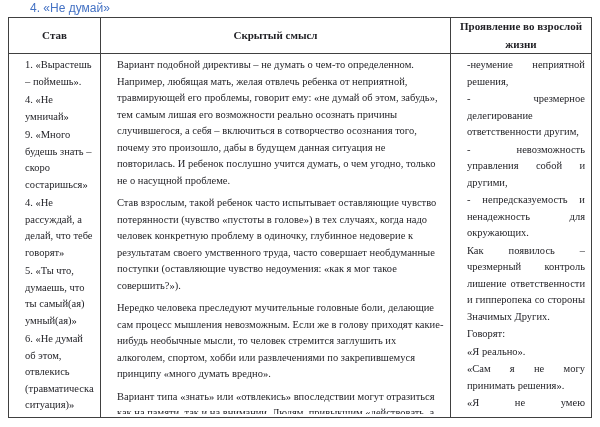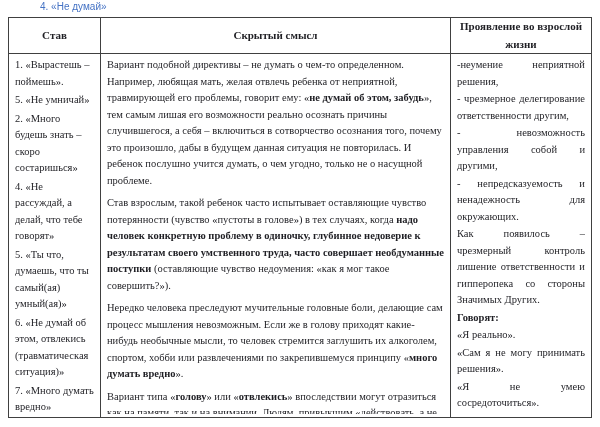--- a/index.html
+++ b/index.html
@@ -5,23 +5,23 @@
   html, body { margin: 0; padding: 0; }
   body {
     width: 600px; height: 427px;
     background: #ffffff;
     position: relative;
     font-family: "Liberation Serif", serif;
     overflow: hidden;
   }
   .doc-title {
     position: absolute;
-    left: 40px; top: 1px;
+    left: 30px; top: 1px;
     font-family: "Liberation Sans", sans-serif;
-    font-size: 10px;
+    font-size: 12px;
     color: var(--title, #4472C4);
     white-space: nowrap;
   }
   table.grid {
     position: absolute;
     left: 8px; top: 17px;
     width: 583px;
     border-collapse: collapse;
     table-layout: fixed;
   }
@@ -35,34 +35,34 @@
     color: var(--text, #1f1f1f);
     text-align: center;
     vertical-align: middle;
     height: 34px;
     line-height: 1.6;
     padding: 0 6px;
   }
   td.cell {
     border: 1px solid var(--border, #404040);
     vertical-align: top;
-    padding: 3px 6px 0 6px;
+    padding: 3px 6px 0 16px;
     height: 360px;
   }
   .clip {
     height: 357px;
     overflow: hidden;
     font-size: 10.5px;
     color: var(--text, #1f1f1f);
   }
   .clip p { margin: 0; line-height: 16.5px; }
   .phrases .clip p { margin-bottom: 2px; }
   .meaning .clip p { margin-bottom: 6px; text-align: left; }
   .adult   .clip p { margin-bottom: 1px; text-align: justify; }
-  .clip b { font-weight: bold; }
+  .clip b { font-weight: normal; }
 </style>
 </head>
 <body>
 
 <div class="doc-title">4. «Не думай»</div>
 
 <table class="grid">
   <colgroup>
     <col class="c1">
       <col class="c2">
@@ -73,34 +73,34 @@
       <th>Став</th>
       <th>Скрытый смысл</th>
       <th>Проявление во взрослой жизни</th>
     </tr>
   </thead>
   <tbody>
     <tr>
       <td class="cell phrases">
         <div class="clip">
             <p><span>1. «Вырастешь – поймешь».</span></p>
-            <p><span>5. «Не умничай»</span></p>
-            <p><span>2. «Много будешь знать – скоро состаришься»</span></p>
+            <p><span>4. «Не умничай»</span></p>
+            <p><span>9. «Много будешь знать – скоро состаришься»</span></p>
             <p><span>4. «Не рассуждай, а делай, что тебе говорят»</span></p>
             <p><span>5. «Ты что, думаешь, что ты самый(ая) умный(ая)»</span></p>
             <p><span>6. «Не думай об этом, отвлекись (травматическая ситуация)»</span></p>
             <p><span>7. «Много думать вредно»</span></p>
           </div>
       </td>
       <td class="cell meaning">
         <div class="clip">
             <p><span>Вариант подобной директивы – не думать о чем-то определенном. Например, любящая мать, желая отвлечь ребенка от неприятной, травмирующей его проблемы, говорит ему: «</span><b>не думай об этом, забудь</b><span>», тем самым лишая его возможности реально осознать причины случившегося, а себя – включиться в сотворчество осознания того, почему это произошло, дабы в будущем данная ситуация не повторилась. И ребенок послушно учится думать, о чем угодно, только не о насущной проблеме.</span></p>
             <p><span>Став взрослым, такой ребенок часто испытывает оставляющие чувство потерянности (чувство «пустоты в голове») в тех случаях, когда </span><b>надо человек конкретную проблему в одиночку, глубинное недоверие к результатам своего умственного труда, часто совершает необдуманные поступки</b><span> (оставляющие чувство недоумения: «как я мог такое совершить?»).</span></p>
             <p><span>Нередко человека преследуют мучительные головные боли, делающие сам процесс мышления невозможным. Если же в голову приходят какие-нибудь необычные мысли, то человек стремится заглушить их алкоголем, спортом, хобби или развлечениями по закрепившемуся принципу «</span><b>много думать вредно</b><span>».</span></p>
-            <p><span>Вариант типа «</span><b>голову</b><span>» или «</span><b>отвлекись</b><span>» впоследствии могут отразиться как на памяти, так и на внимании. Людям, привыкшим «действовать, а не рассуждать» можно порекомендовать увеличивать паузу между возникновением ситуации и своим действием в ней. Понаблюдайте за</span></p>
+            <p><span>Вариант типа «</span><b>знать</b><span>» или «</span><b>отвлекись</b><span>» впоследствии могут отразиться как на памяти, так и на внимании. Людям, привыкшим «действовать, а не рассуждать» можно порекомендовать увеличивать паузу между возникновением ситуации и своим действием в ней. Понаблюдайте за</span></p>
           </div>
       </td>
       <td class="cell adult">
         <div class="clip">
             <p><span>-неумение неприятной решения,</span></p>
             <p><span>- чрезмерное делегирование ответственности другим,</span></p>
             <p><span>- невозможность управления собой и другими,</span></p>
             <p><span>- непредсказуемость и ненадежность для окружающих.</span></p>
             <p><span>Как появилось – чрезмерный контроль лишение ответственности и гипперопека со стороны Значимых Других.</span></p>
             <p><b>Говорят:</b></p>

